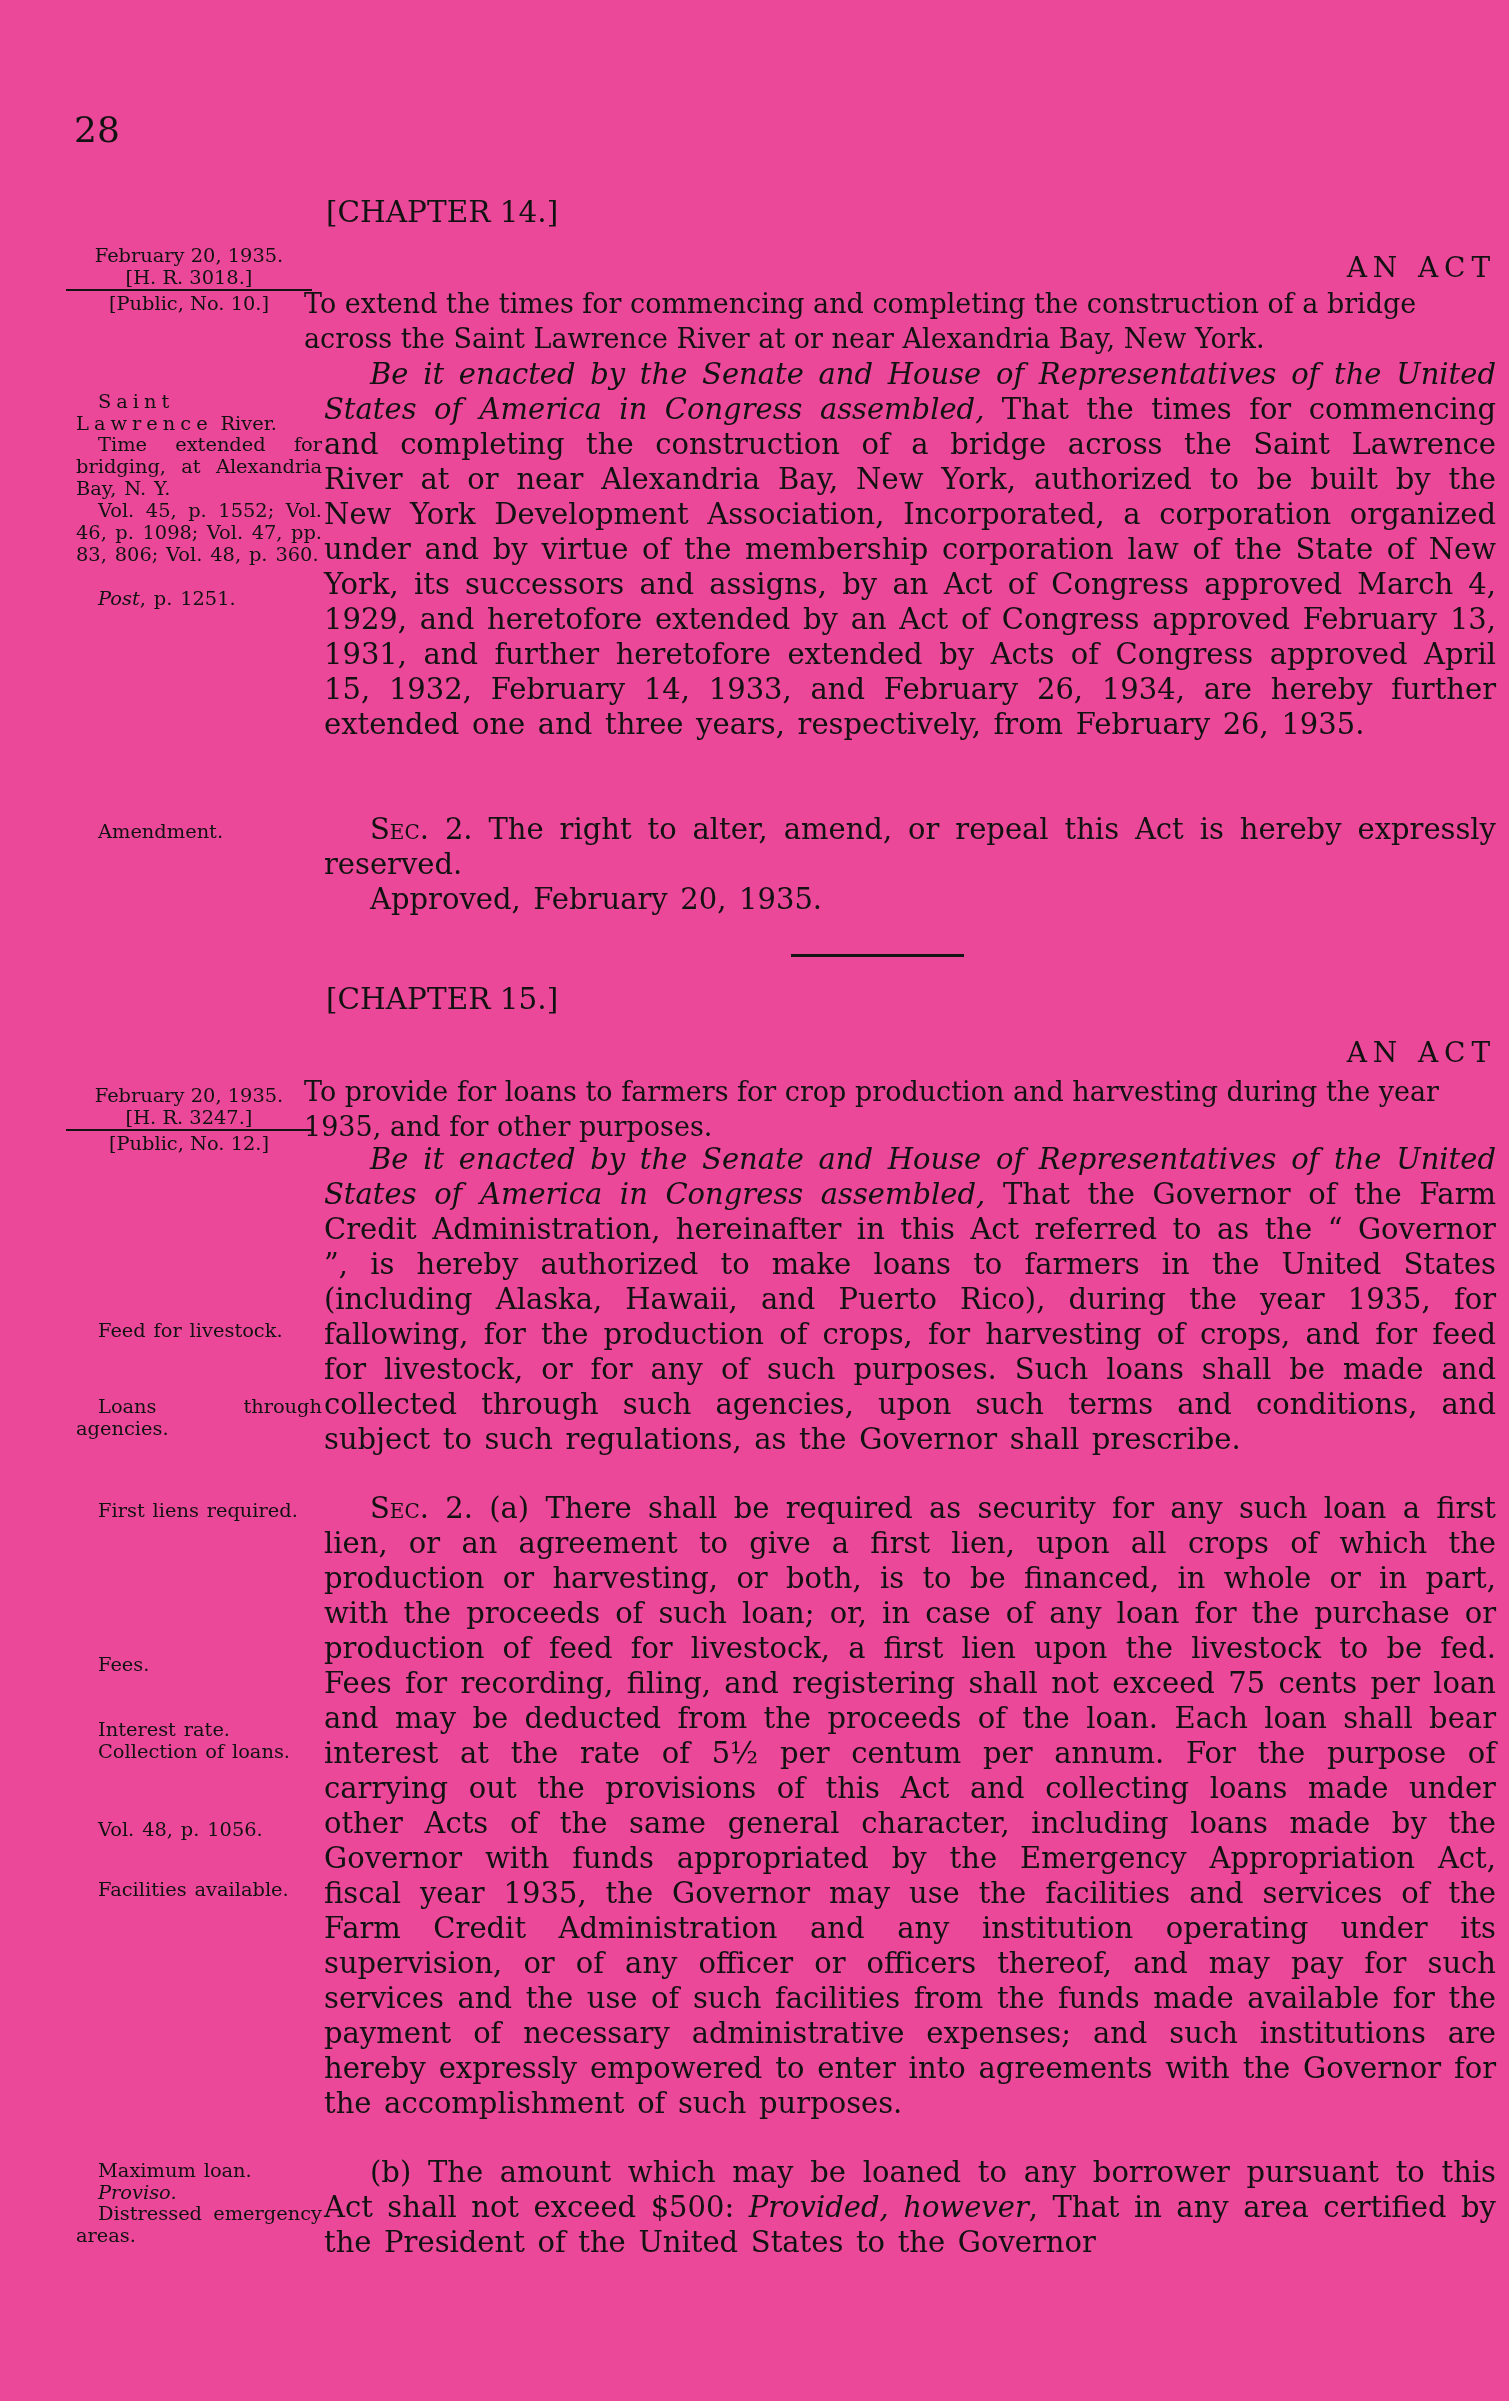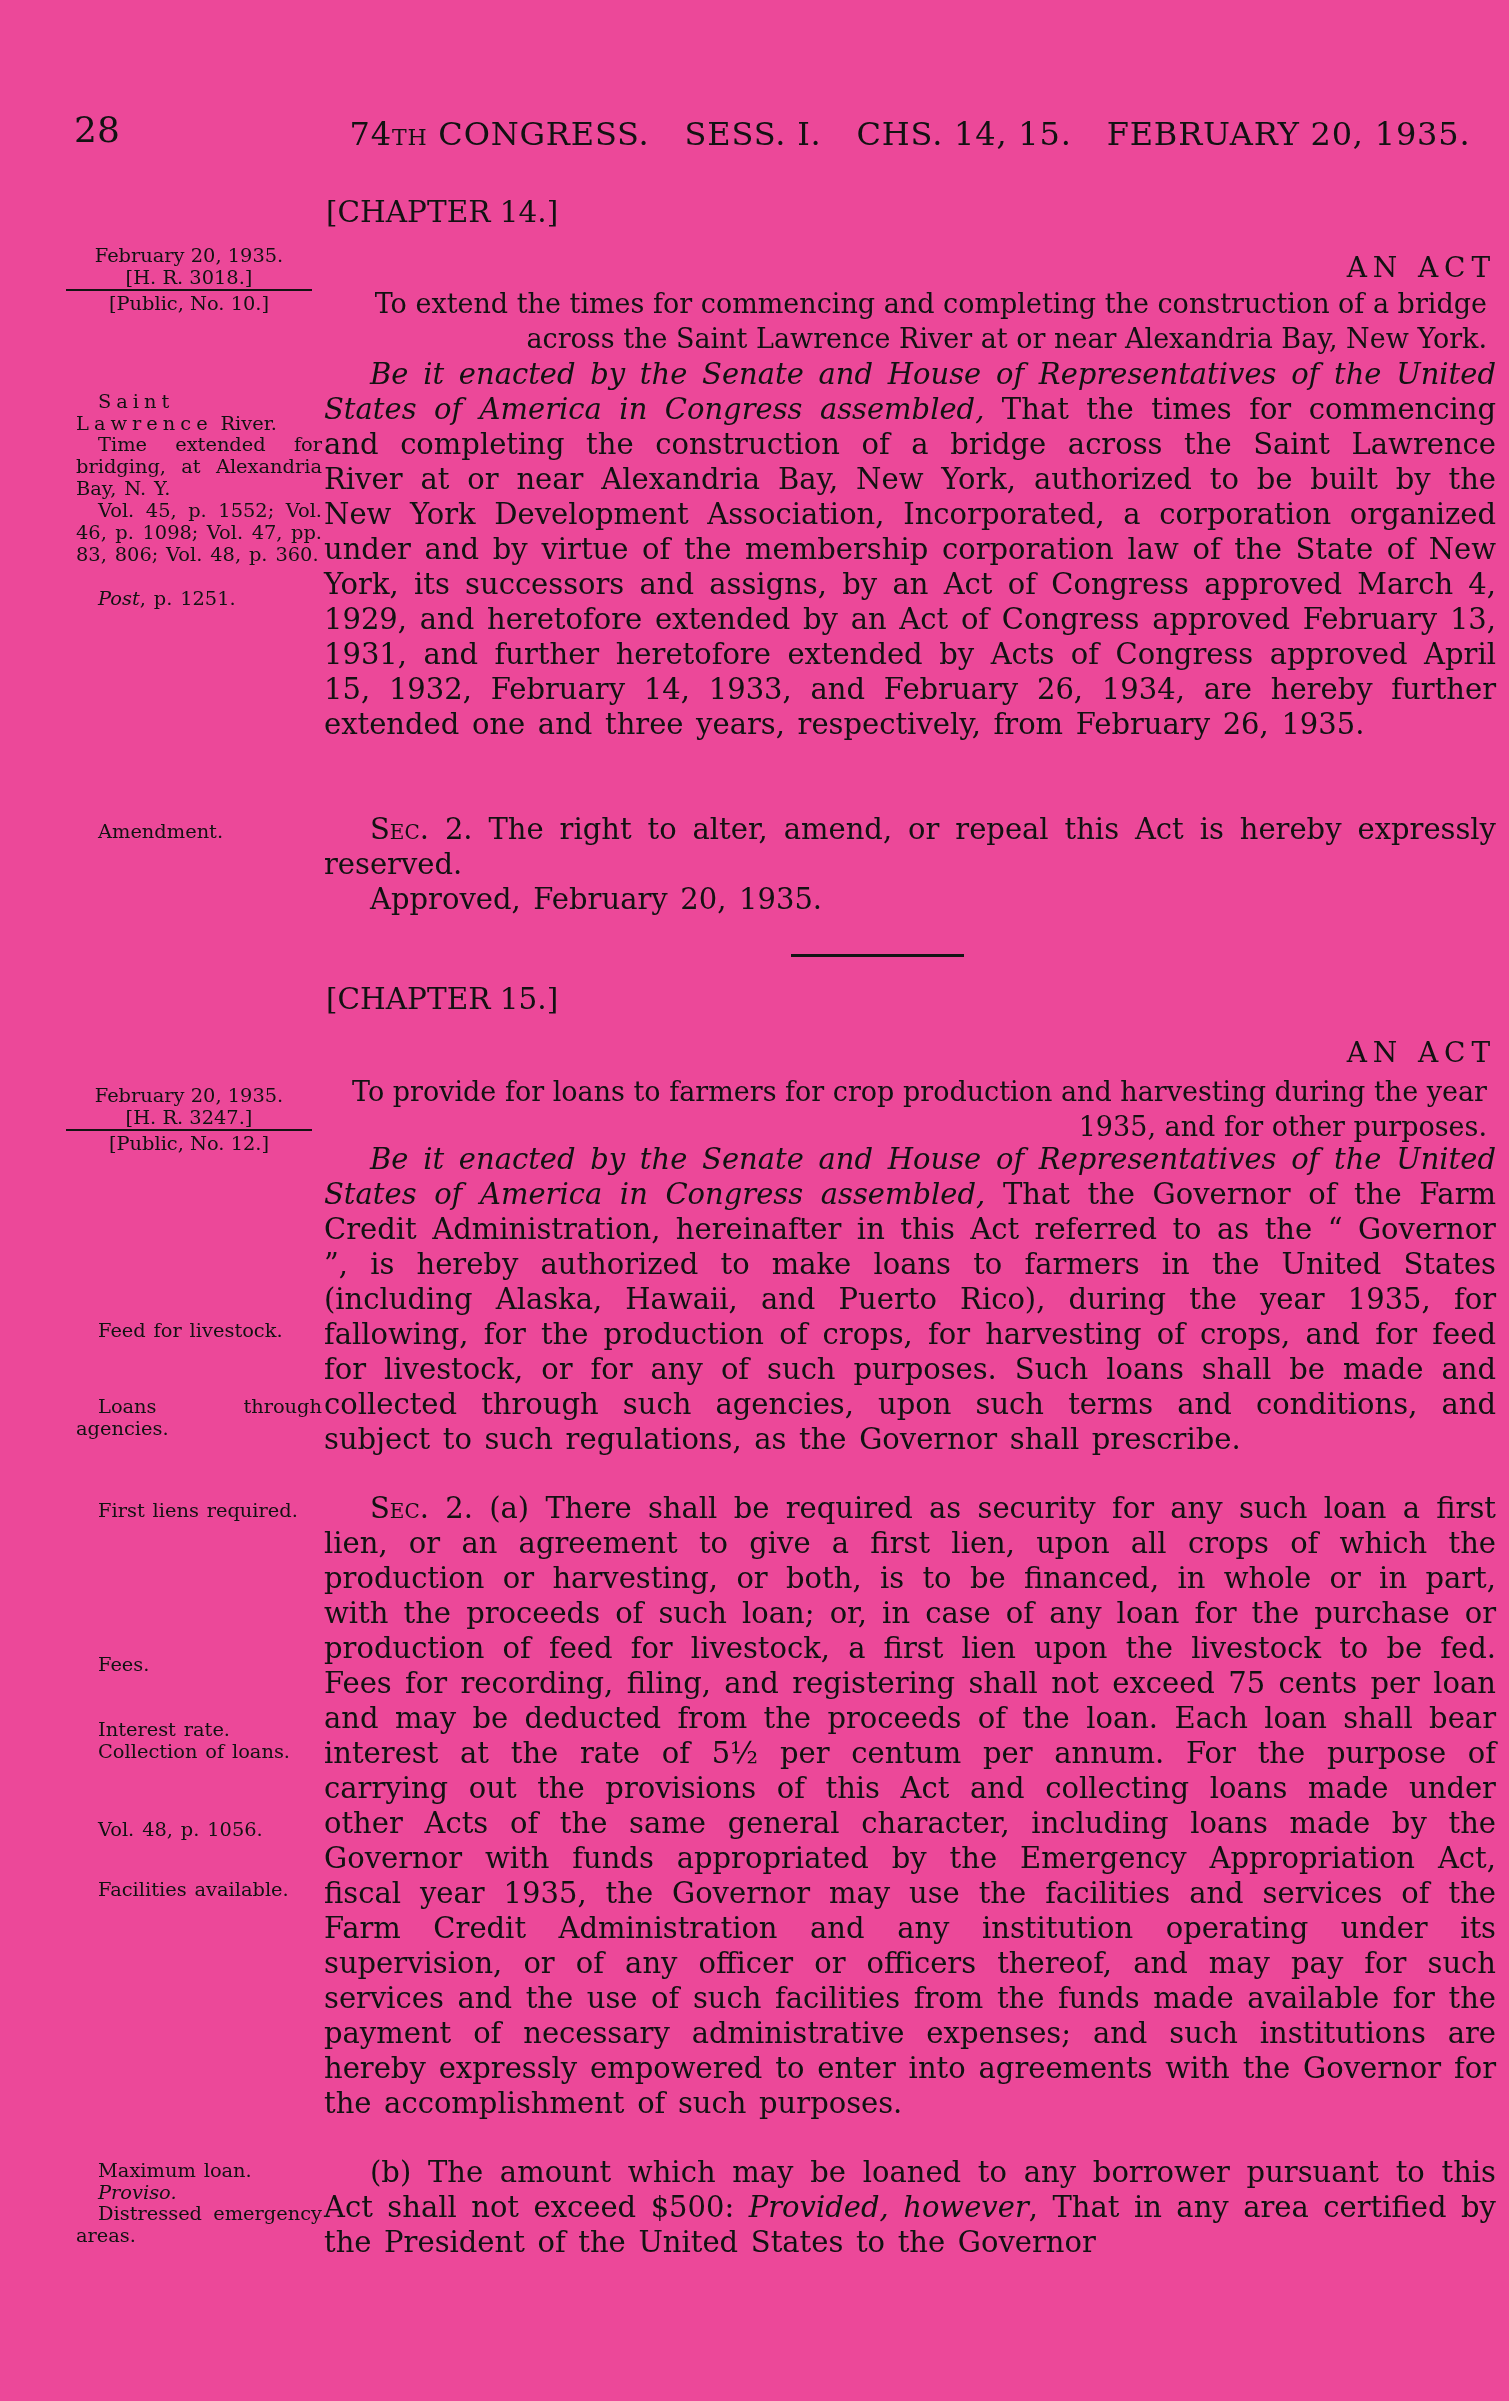--- a/index.html
+++ b/index.html
@@ -17,22 +17,22 @@
     position:absolute; left:324px; top:115px; width:1172px;
     text-align:center; font-size:32px; letter-spacing:0.8px;
     font-variant:small-caps; white-space:nowrap;
   }
   .running-head span + span { margin-left:35px; }
 
   
   .ch-label { position:absolute; left:326px; font-size:29.5px; }
   .an-act   { position:absolute; left:324px; width:1172px; text-align:right;
               font-size:28px; letter-spacing:5.9px; }
-  .act-title{ position:absolute; left:315px; width:1172px; padding:0;
-              text-align:right; font-size:27px; line-height:35px; }
+  .act-title{ position:absolute; left:304px; width:1172px; padding:0;
+              text-align:left; font-size:27px; line-height:35px; }
 
   
   .body-col { position:absolute; left:324px; width:1172px; }
   .bt { margin:0; text-align:justify; font-size:29px; line-height:35px;
         word-spacing:3.4px; text-indent:46px; }
 
   .it { font-style:italic; }
   .sc { font-variant:small-caps; }
   .sp { letter-spacing:5px; }
 
@@ -46,23 +46,20 @@
 
   .divider { position:absolute; left:791px; width:173px;
              border:0; border-top:3.4px solid #141414; margin:0; }
 </style>
 </head>
 <body>
 
 <div class="page">
 
   <span class="pageno">28</span>
-  <div class="running-head">
-    <span>74th CONGRESS.</span><span>SESS. I.</span><span>CHS. 14, 15.</span><span>FEBRUARY 20, 1935.</span>
-  </div>
 
   <div class="ch-label" style="top:195px">[CHAPTER 14.]</div>
   <div class="an-act" style="top:251px">AN ACT</div>
   <div class="act-title" style="top:286px">To extend the times for commencing and completing the construction of a bridge across the Saint Lawrence River at or near Alexandria Bay, New York.</div>
 
   <div class="mdate" style="top:245px">
     <div>February 20, 1935.</div>
     <div>[H. R. 3018.]</div>
     <hr class="mrule">
     <div>[Public, No. 10.]</div>

